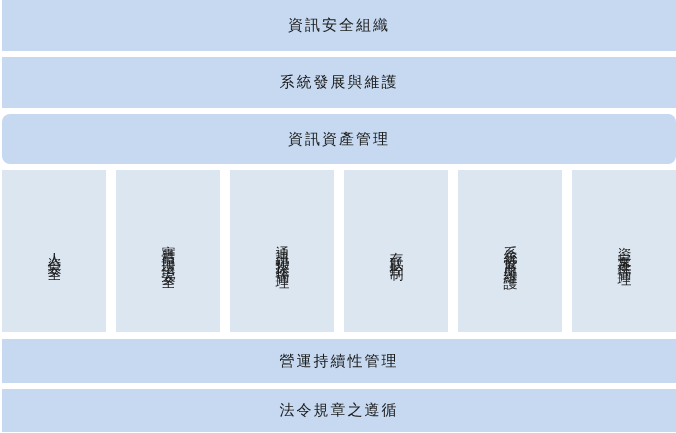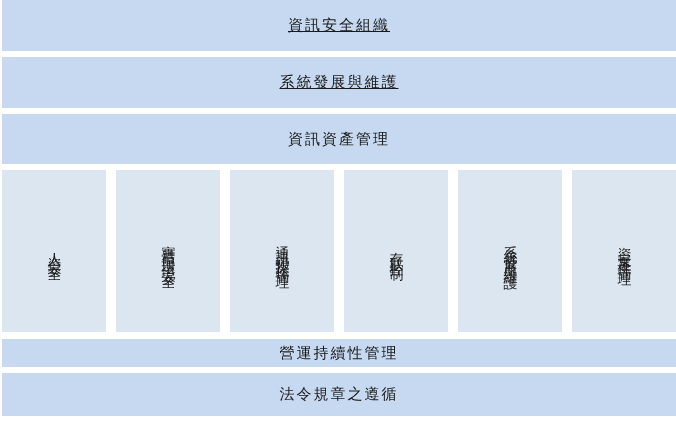--- a/index.html
+++ b/index.html
@@ -22,23 +22,23 @@
   .hbar {
     background: #c6d9f0;
     display: flex;
     align-items: center;
     justify-content: center;
     flex: 0 0 auto;
     color: #1a1a1a;
     font-size: 15px;
     letter-spacing: 2px;
   }
-  .hbar.h51 { height: 51px; text-decoration: underline; }
-  .hbar.h50 { height: 50px; }
-  .hbar.h45 { height: 28px; }
+  .hbar.h51 { height: 51px; }
+  .hbar.h50 { height: 50px; border-radius: 8px; }
+  .hbar.h45 { height: 44px; }
   .hbar.h43 { height: 43px; }
   .vgap6 { height: 6px; flex: 0 0 auto; }
   .vgap7 { height: 7px; flex: 0 0 auto; }
   .colrow {
     height: 162px;
     flex: 0 0 auto;
     display: flex;
     flex-direction: row;
     gap: 10px;
   }

